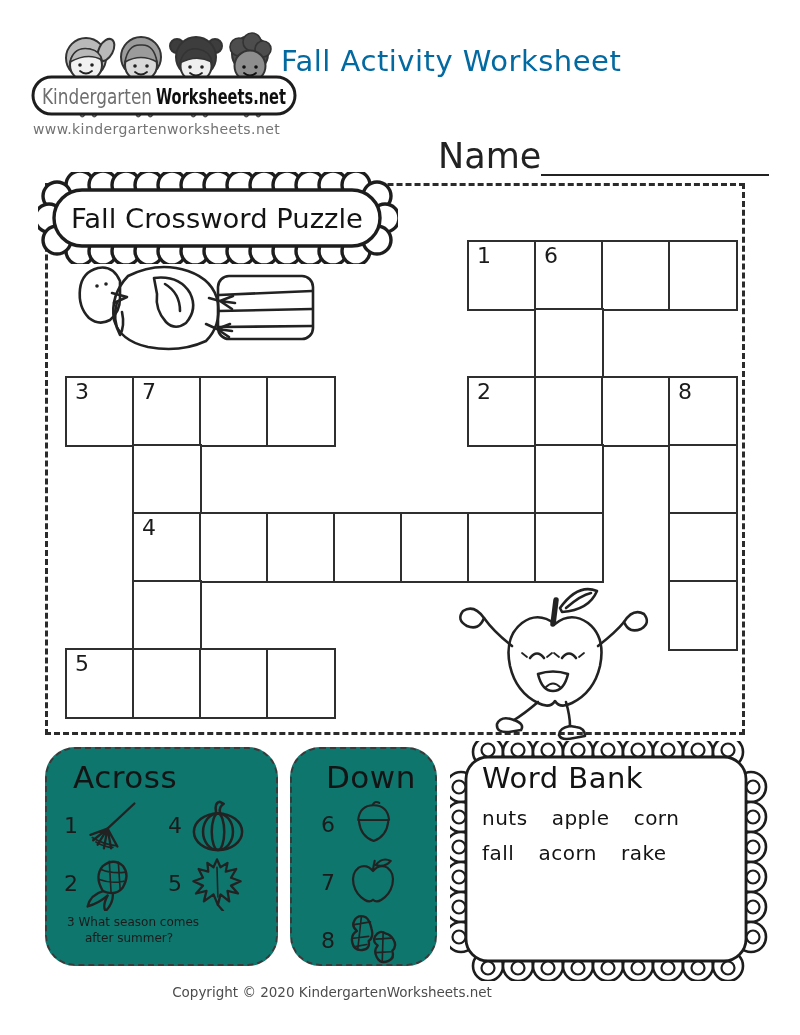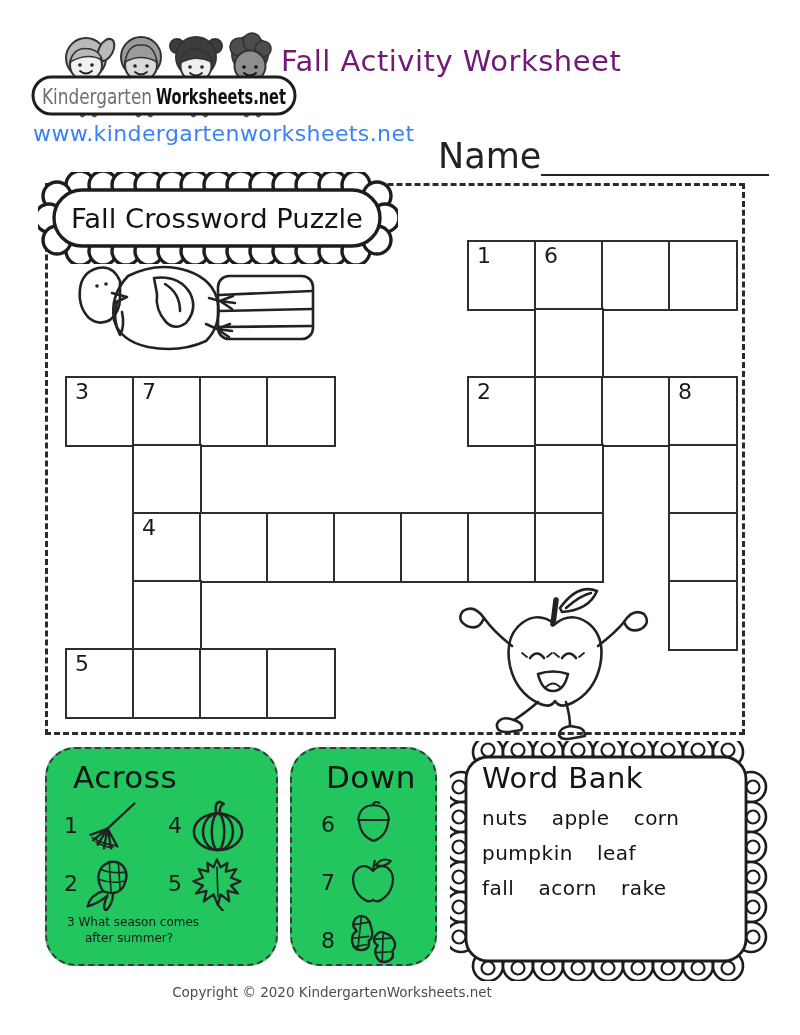--- a/index.html
+++ b/index.html
@@ -2,34 +2,34 @@
 <html><head>
 <meta charset="utf-8">
 <style>
   * { box-sizing: border-box; }
   html,body { margin:0; padding:0; background:#fff; }
   body { font-family:"DejaVu Sans","Liberation Sans",sans-serif; color:#1c1c1c; }
   .page { position:relative; width:800px; height:1035px; background:#ffffff; overflow:hidden; }
 
   
   .logo-svg { position:absolute; left:28px; top:22px; }
-  .site-url { position:absolute; left:33px; top:121px; font-size:22px; letter-spacing:.4px; color:#3b82f6; }
-  .page-title { position:absolute; left:281px; top:44px; font-size:29px; font-weight:500; letter-spacing:.5px; color:#701a75; white-space:nowrap; }
+  .site-url { position:absolute; left:33px; top:121px; font-size:14px; letter-spacing:.4px; color:#737373; }
+  .page-title { position:absolute; left:281px; top:44px; font-size:29px; font-weight:500; letter-spacing:.5px; color:#0369a1; white-space:nowrap; }
   .name-row { position:absolute; left:438px; top:136px; font-size:35px; color:#222; }
   .name-line { display:inline-block; width:228px; height:28px; border-bottom:2.5px solid #222; vertical-align:bottom; }
 
   
   .puzzle-box { position:absolute; left:45px; top:183px; width:700px; height:552px; border:3px dashed #2b2b2b; background:#fff; }
   .banner { position:absolute; left:38px; top:172px; width:360px; height:92px; z-index:3; }
   .turkey-art { position:absolute; left:20px; top:62px; }
   .apple-art { position:absolute; left:402px; top:394px; }
   .cell { position:absolute; border:2.5px solid #2f2f2f; background:#fff; font-size:22px; color:#1b1b1b; padding:2px 0 0 8px; line-height:1.1; }
 
   
-  .clue-box { position:absolute; border:2.5px dashed #3a3a3a; border-radius:30px; background:#22c55e; }
+  .clue-box { position:absolute; border:2.5px dashed #3a3a3a; border-radius:30px; background:#0f766e; }
   .across-box { left:45px; top:747px; width:233px; height:219px; }
   .down-box { left:290px; top:747px; width:147px; height:219px; }
   .clue-title { font-size:31px; color:#141414; letter-spacing:.5px; }
   .across-box .clue-title { margin:10px 0 0 26px; }
   .down-box .clue-title { margin:10px 0 0 34px; }
   .across-items { display:grid; grid-template-columns:104px 100px; margin:2px 0 0 16px; row-gap:2px; }
   .clue-item { display:flex; align-items:center; gap:4px; height:56px; }
   .clue-num { font-size:22px; color:#1b1b1b; width:16px; text-align:center; flex:none; }
   .question { margin:4px 0 8px 20px; font-size:12px; line-height:1.3; color:#1b1b1b; }
   .question .q2 { margin-left:18px; }
@@ -384,24 +384,20 @@
         </g>
     </svg>
     <div class="wordbank-content">
       <div class="wordbank-title">Word Bank</div>
       <div class="wordbank-row">
         <span>nuts</span>
         <span>apple</span>
         <span>corn</span>
       </div>
       <div class="wordbank-row">
-        <span>pumpkin</span>
-        <span>leaf</span>
-      </div>
-      <div class="wordbank-row">
         <span>fall</span>
         <span>acorn</span>
         <span>rake</span>
       </div>
     </div>
   </section>
 
   <footer class="copyright">
     <div>Copyright © 2020 KindergartenWorksheets.net</div>
   </footer>

